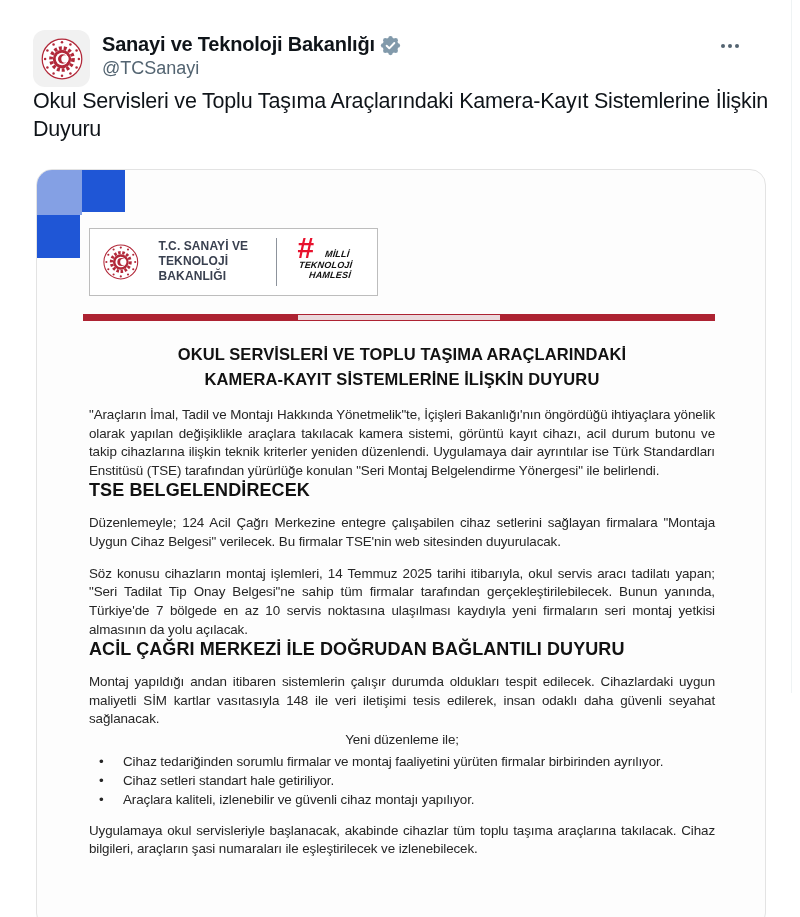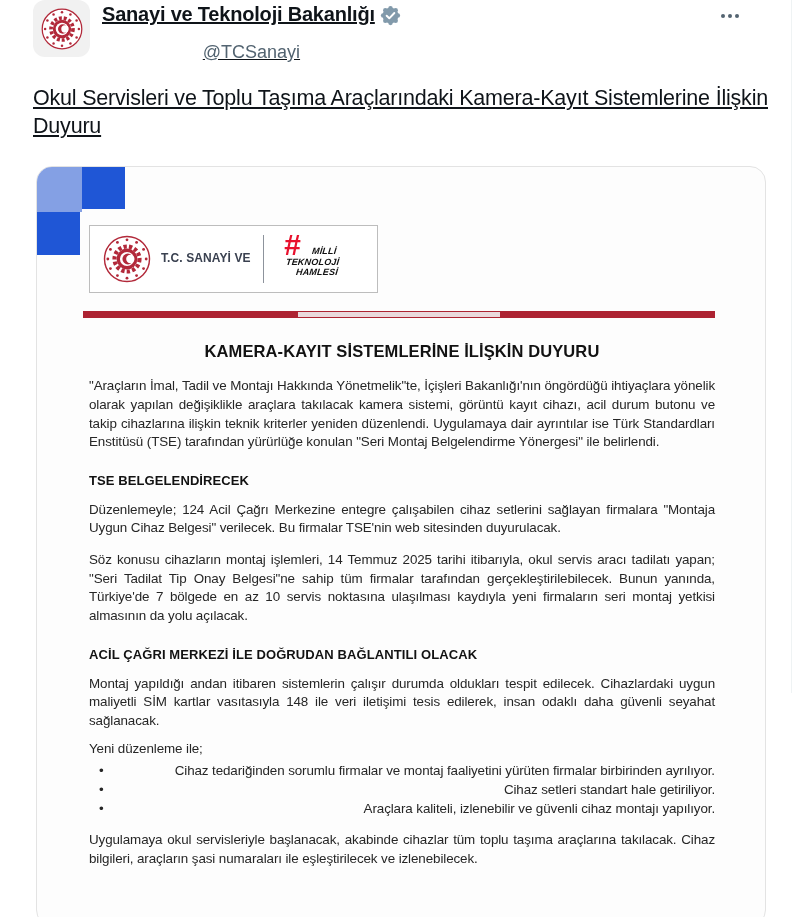--- a/index.html
+++ b/index.html
@@ -2,45 +2,44 @@
 <html><head>
 <meta charset="utf-8">
 <style>
   * { margin: 0; padding: 0; box-sizing: border-box; }
   html, body { width: 800px; height: 917px; overflow: hidden; background: #ffffff; }
   body { font-family: "Liberation Sans", sans-serif; color: #0f1419; }
 
   .column {
     width: 792px; height: 693px;
     border-right: 1px solid #eff3f4;
-    padding: 0 0 0 33px;
+    padding: 30px 0 0 33px;
     position: relative;
-    text-decoration: underline;
   }
 
   
   .tw-header { display: flex; align-items: flex-start; position: relative; }
   .avatar {
     width: 57px; height: 57px; border-radius: 12px;
     background: #f1f1f1; display: flex; align-items: center; justify-content: center;
     cursor: pointer; flex: 0 0 auto;
   }
   .id-block { margin-left: 12px; padding-top: 3px; }
   .name-row { display: flex; align-items: center; gap: 5px; }
   .display-name { font-size: 20px; font-weight: 700; color: #0f1419; letter-spacing: -0.2px; }
-  .handle { font-size: 18px; color: #536471; margin-top: 16px; text-align: center; }
+  .handle { font-size: 18px; color: #536471; margin-top: 2px; }
   .more-btn {
     position: absolute; right: 46px; top: 8px;
     display: flex; gap: 3px; padding: 6px; cursor: pointer;
   }
   .more-btn i { width: 4px; height: 4px; border-radius: 50%; background: #536471; display: block; }
 
   
   .tweet-text {
-    margin-top: 21px; width: 736px;
+    width: 736px;
     font-size: 21.5px; line-height: 1.32; color: #0f1419; letter-spacing: -0.2px;
   }
 
   
   .media-card {
     margin-top: 25px; margin-left: 3px;
     width: 730px; height: 760px;
     border: 1px solid #e3e3e3; border-radius: 16px;
     background: #fdfdfd; overflow: hidden; position: relative;
     cursor: pointer;
@@ -49,21 +48,21 @@
   .sq-light { left: 0; top: 0; width: 45px; height: 45px; background: #84a0e4; }
   .sq-dark-top { left: 45px; top: 0; width: 43px; height: 42px; background: #1f56d6; }
   .sq-dark-bottom { left: 0; top: 45px; width: 43px; height: 43px; background: #1f56d6; }
 
   .logo-box {
     position: absolute; left: 52px; top: 58px;
     width: 289px; height: 68px;
     background: #ffffff; border: 1px solid #bdbdbd;
     display: flex; align-items: center; padding: 0 10px 0 12px;
   }
-  .gov-text { margin-left: 9px; font-size: 12px; font-weight: 700; color: #3a4150; line-height: 1.25; letter-spacing: 0.1px; }
+  .gov-text { margin-left: 19px; font-size: 12px; font-weight: 700; color: #3a4150; line-height: 1.25; letter-spacing: 0.1px; }
   .logo-divider { width: 1px; height: 48px; background: #8d939c; margin: 0 12px 0 12px; }
   .mth { position: relative; width: 78px; height: 50px; flex: 0 0 auto; }
   .mth-hash {
     position: absolute; left: 8px; top: -4px;
     font-size: 30px; font-weight: 900; font-style: italic; color: #e8112d; line-height: 1;
   }
   .mth-line { position: absolute; font-size: 9px; font-weight: 900; font-style: italic; color: #111; letter-spacing: 0.2px; transform: skewX(-6deg); }
   .mth-l1 { left: 36px; top: 12px; }
   .mth-l2 { left: 10px; top: 23px; }
   .mth-l3 { left: 20px; top: 33px; }
@@ -81,27 +80,27 @@
   }
   .doc-title {
     text-align: center; font-size: 16.5px; font-weight: 800; color: #121212;
     line-height: 1.55; letter-spacing: 0.1px;
   }
   .doc p {
     margin-top: 13px; font-size: 13.4px; line-height: 1.39;
     text-align: justify; letter-spacing: -0.1px; color: #262626;
   }
   .doc h3 {
-    margin-top: 21px; font-size: 13px; font-weight: 800; color: #121212; letter-spacing: 0.1px;
-  }
-  .doc .list-intro { margin-top: 10px; text-align: left; }
+    font-size: 18px; font-weight: 800; color: #121212; letter-spacing: 0.1px;
+  }
+  .doc .list-intro { margin-top: 2px; text-align: center; }
   .doc ul { list-style: none; margin-top: 2px; }
   .doc ul li {
     font-size: 13.4px; line-height: 1.42; letter-spacing: -0.1px;
-    padding-left: 34px; position: relative; color: #262626; text-align: right;
+    padding-left: 34px; position: relative; color: #262626;
   }
   .doc ul li::before {
     content: "•"; position: absolute; left: 10px; top: 0; color: #262626;
   }
 
   
   .emblem-lg { width: 50px; height: 50px; }
   .emblem-sm { width: 44px; height: 44px; }
   .badge-svg { width: 21px; height: 21px; margin-top: 2px; }
 </style>
@@ -188,49 +187,51 @@
             <circle cx="49.9" cy="18.5" r="1.7"></circle>
         </g>
         <circle cx="30" cy="30" r="15" fill="none" stroke="#b2293a" stroke-width="5" stroke-dasharray="4 2.6"></circle>
         <circle cx="30" cy="30" r="12.5" fill="#b2293a"></circle>
         <circle cx="30" cy="30" r="8.5" fill="#ffffff"></circle>
         <circle cx="31" cy="30" r="6.5" fill="#b2293a"></circle>
         <circle cx="34" cy="30" r="5" fill="#ffffff"></circle>
       </svg>
       <div class="gov-text">
         <div>T.C. SANAYİ VE</div>
+        <div>TEKNOLOJİ BAKANLIĞI</div>
       </div>
       <div class="logo-divider"></div>
       <div class="mth">
         <div class="mth-hash">#</div>
         <div class="mth-line mth-l1">MİLLİ</div>
         <div class="mth-line mth-l2">TEKNOLOJİ</div>
         <div class="mth-line mth-l3">HAMLESİ</div>
       </div>
     </div>
 
     <div class="red-bar">
       <div class="seg1"></div>
       <div class="seg2"></div>
       <div class="seg3"></div>
     </div>
 
     <div class="doc">
       <div class="doc-title">
+        <div>OKUL SERVİSLERİ VE TOPLU TAŞIMA ARAÇLARINDAKİ</div>
         <div>KAMERA-KAYIT SİSTEMLERİNE İLİŞKİN DUYURU</div>
       </div>
 
       <p>"Araçların İmal, Tadil ve Montajı Hakkında Yönetmelik"te, İçişleri Bakanlığı'nın öngördüğü ihtiyaçlara yönelik olarak yapılan değişiklikle araçlara takılacak kamera sistemi, görüntü kayıt cihazı, acil durum butonu ve takip cihazlarına ilişkin teknik kriterler yeniden düzenlendi. Uygulamaya dair ayrıntılar ise Türk Standardları Enstitüsü (TSE) tarafından yürürlüğe konulan "Seri Montaj Belgelendirme Yönergesi" ile belirlendi.</p>
 
       <h3>TSE BELGELENDİRECEK</h3>
       <p>Düzenlemeyle; 124 Acil Çağrı Merkezine entegre çalışabilen cihaz setlerini sağlayan firmalara "Montaja Uygun Cihaz Belgesi" verilecek. Bu firmalar TSE'nin web sitesinden duyurulacak.</p>
 
       <p>Söz konusu cihazların montaj işlemleri, 14 Temmuz 2025 tarihi itibarıyla, okul servis aracı tadilatı yapan; "Seri Tadilat Tip Onay Belgesi"ne sahip tüm firmalar tarafından gerçekleştirilebilecek. Bunun yanında, Türkiye'de 7 bölgede en az 10 servis noktasına ulaşılması kaydıyla yeni firmaların seri montaj yetkisi almasının da yolu açılacak.</p>
 
-      <h3>ACİL ÇAĞRI MERKEZİ İLE DOĞRUDAN BAĞLANTILI OLACAK</h3>
+      <h3>ACİL ÇAĞRI MERKEZİ İLE DOĞRUDAN BAĞLANTILI DUYURU</h3>
       <p>Montaj yapıldığı andan itibaren sistemlerin çalışır durumda oldukları tespit edilecek. Cihazlardaki uygun maliyetli SİM kartlar vasıtasıyla 148 ile veri iletişimi tesis edilerek, insan odaklı daha güvenli seyahat sağlanacak.</p>
       <p class="list-intro">Yeni düzenleme ile;</p>
       <ul>
         <li>Cihaz tedariğinden sorumlu firmalar ve montaj faaliyetini yürüten firmalar birbirinden ayrılıyor.</li>
         <li>Cihaz setleri standart hale getiriliyor.</li>
         <li>Araçlara kaliteli, izlenebilir ve güvenli cihaz montajı yapılıyor.</li>
       </ul>
       <p>Uygulamaya okul servisleriyle başlanacak, akabinde cihazlar tüm toplu taşıma araçlarına takılacak. Cihaz bilgileri, araçların şasi numaraları ile eşleştirilecek ve izlenebilecek.</p>
     </div>
 

